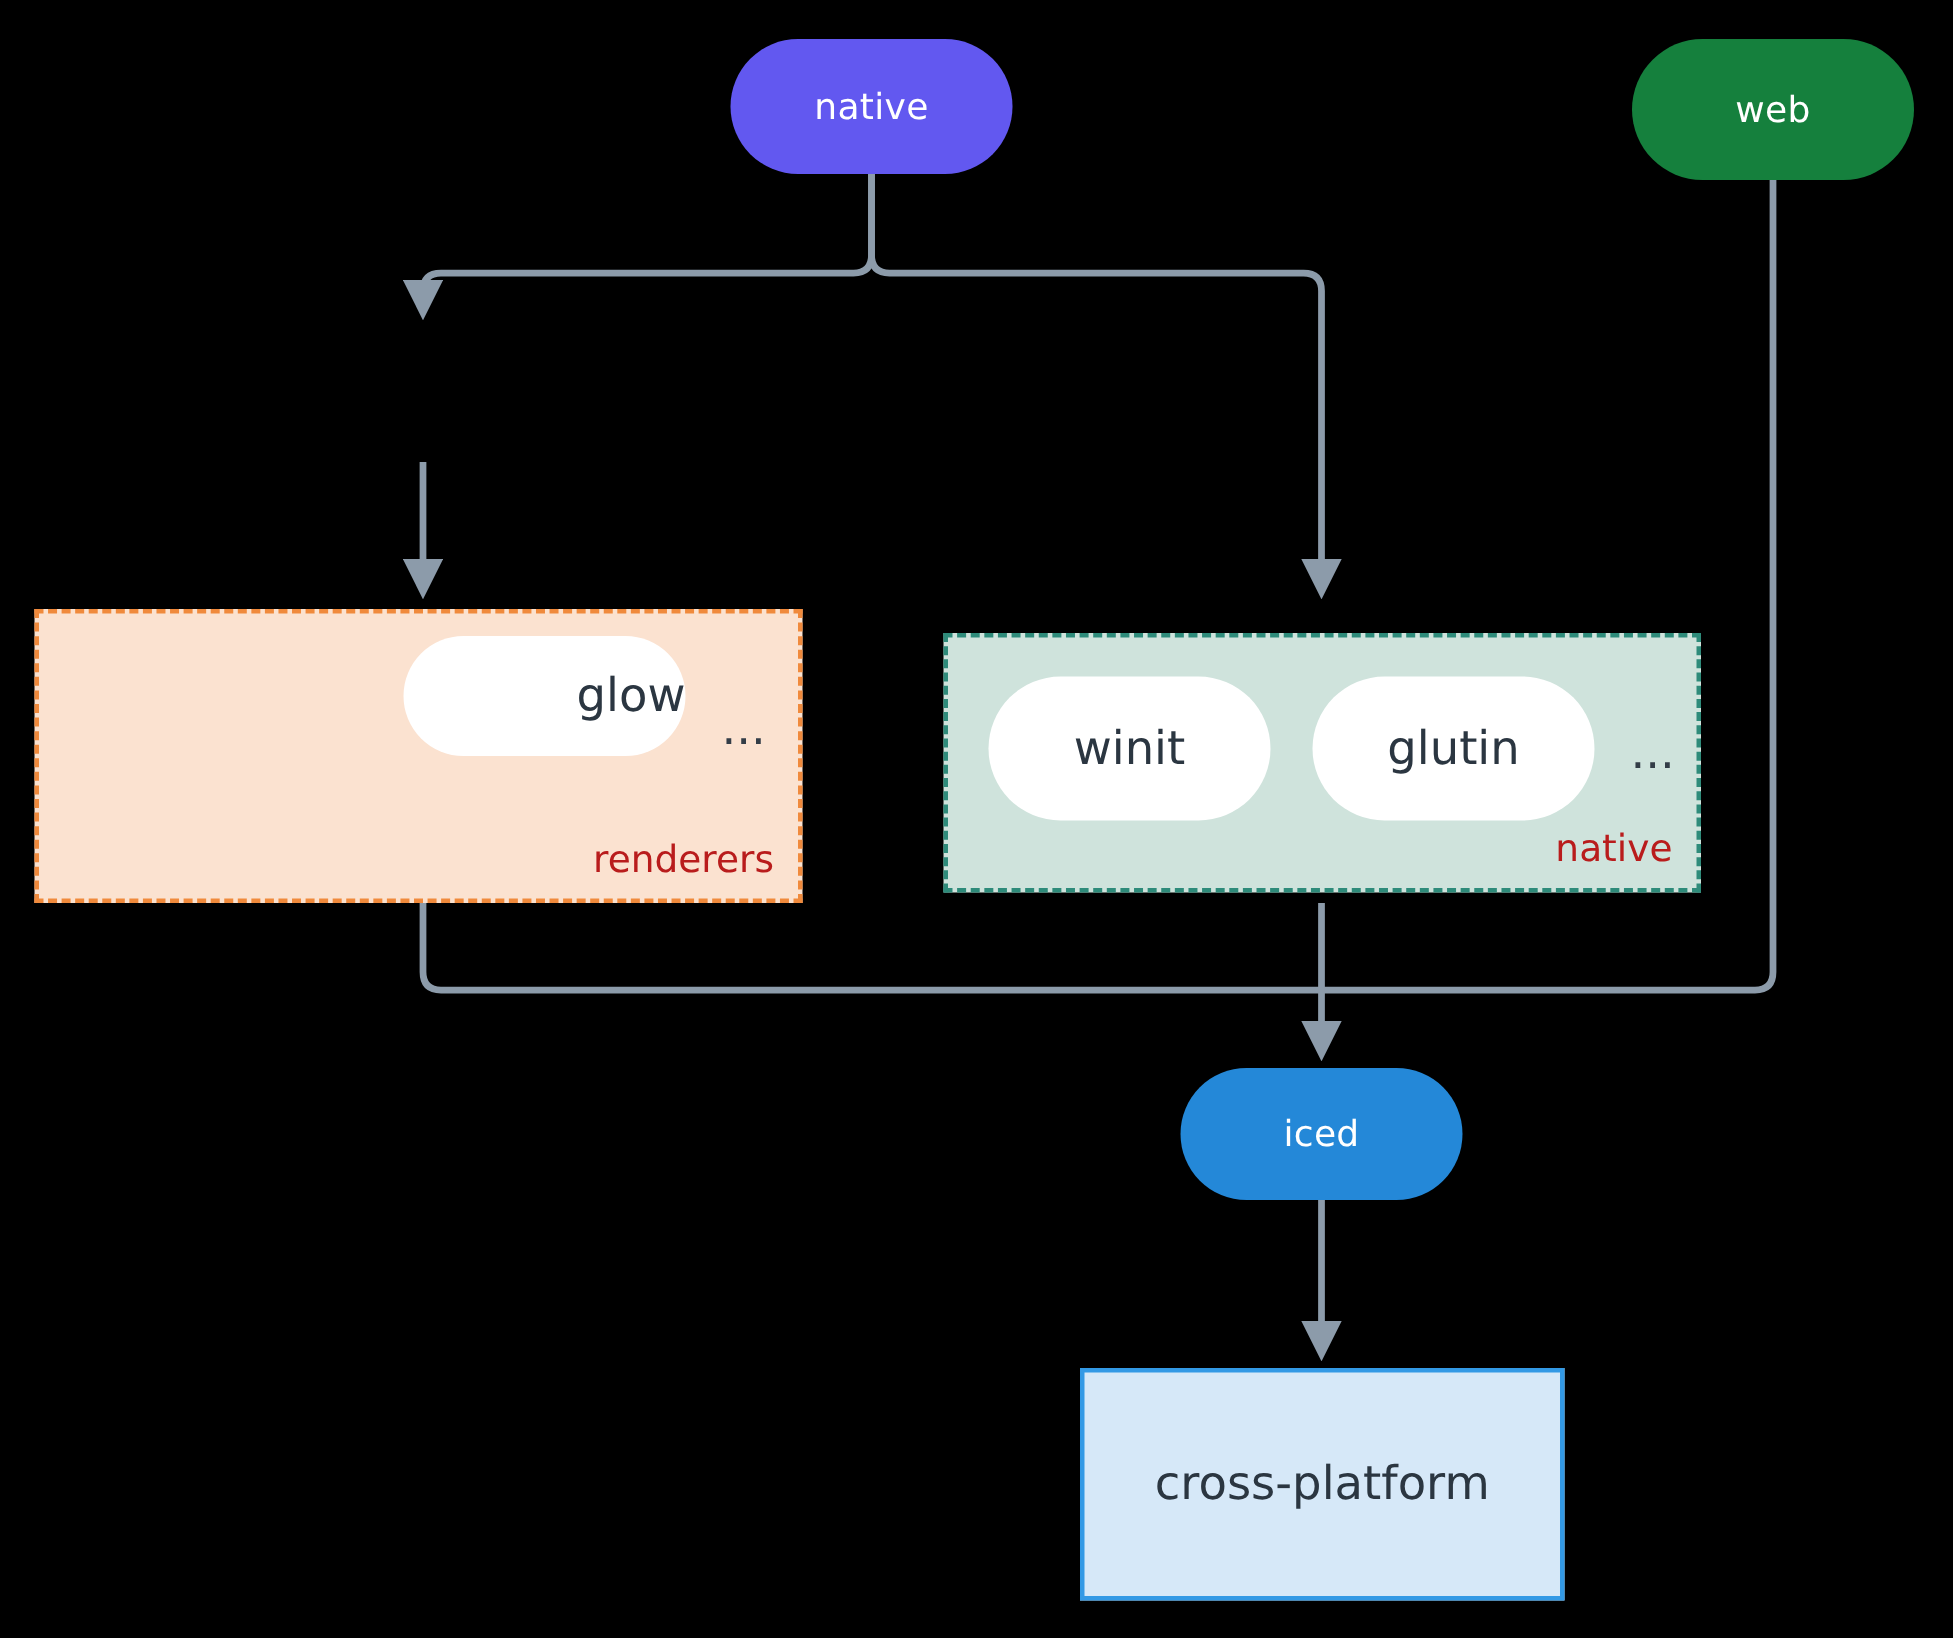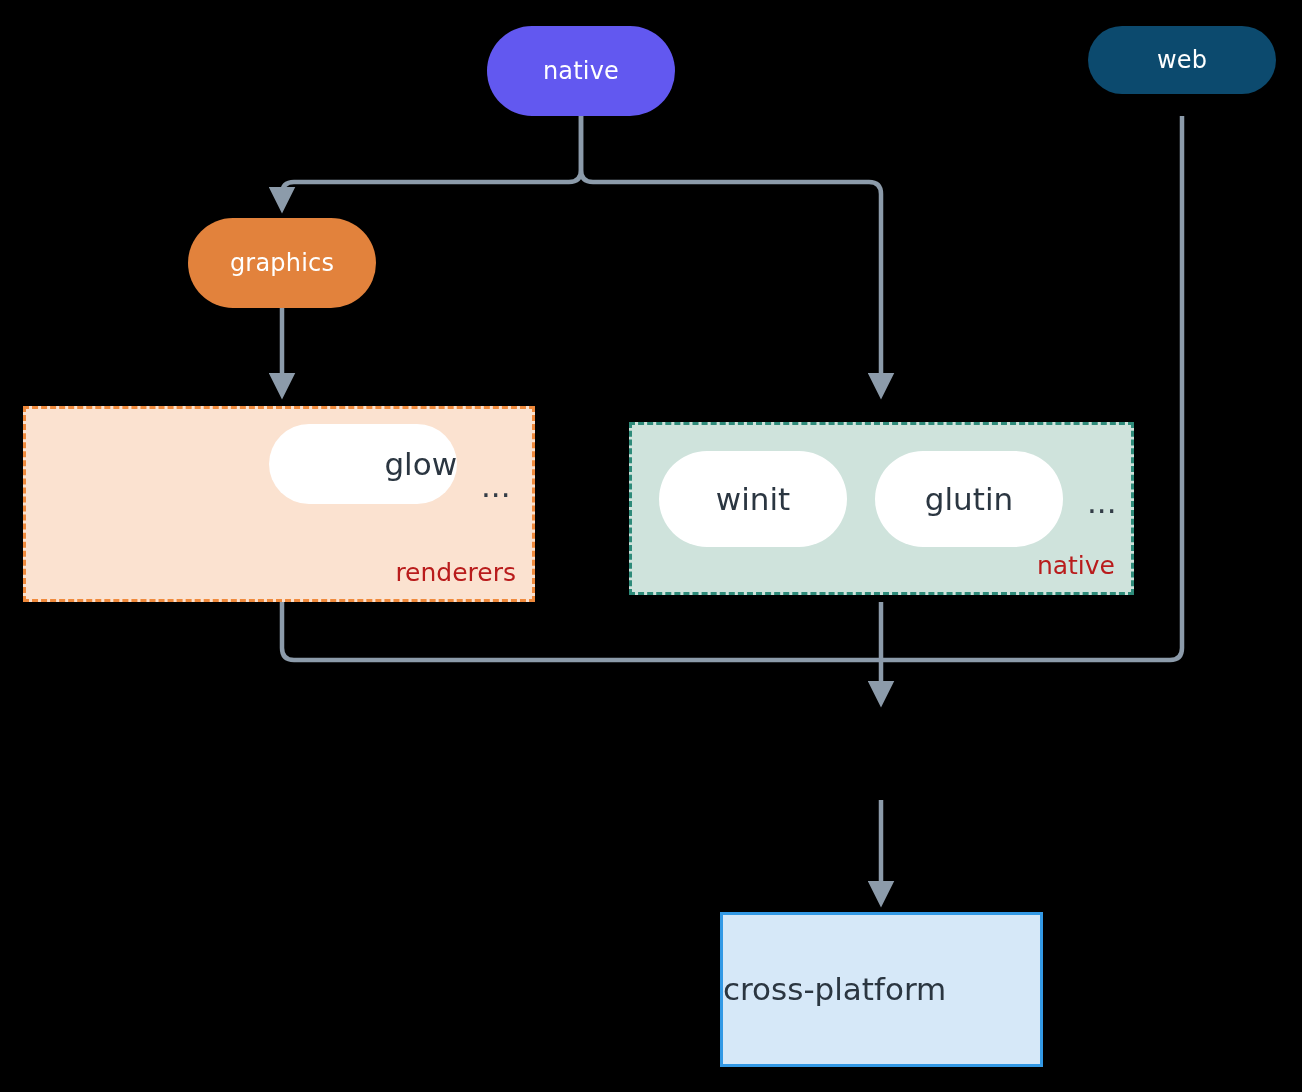--- a/index.html
+++ b/index.html
@@ -68,20 +68,21 @@
     position: absolute;
     font-size: 31px;
     color: #333d47;
     line-height: 1;
   }
   .rect-node {
     position: absolute;
     box-sizing: border-box;
     display: flex;
     flex-direction: column;
+    align-items: center;
     justify-content: center;
     background: #d6e8f8;
     border: 3px solid #3399e5;
     color: #2b3641;
     font-size: 31px;
     line-height: 1.45;
   }
 </style>
 </head>
 <body>
@@ -107,45 +108,45 @@
 
     <path d="M 881 602 L 881 700" fill="none" stroke="#8c9baa" stroke-width="4.5" marker-end="url(#arrow)"></path>
 
     <path d="M 881 800 L 881 900" fill="none" stroke="#8c9baa" stroke-width="4.5" marker-end="url(#arrow)"></path>
   </svg>
 
   <div class="node pill" style="left:487px; top:26px; width:188px; height:90px; background:#6258f0;">
     <span>native</span>
   </div>
 
-  <div class="node pill" style="left:1088px; top:26px; width:188px; height:68px; background:#0c4a6e;text-align:right;">
+  <div class="node pill" style="left:1088px; top:26px; width:188px; height:94px; background:#15803d;text-align:right;">
     <span>web</span>
   </div>
 
-  <div class="node pill" style="left:188px; top:218px; width:188px; height:90px; background:#e2823c;">
-    <span>graphics</span>
-  </div>
 
   <div class="group-box" style="left:23px; top:406px; width:512px; height:196px; background:#fbe2d0; border-color:#f08a3c;">
     <div class="chip" style="left:243px; top:15px; width:188px; height:80px;justify-content:flex-end;">
       <span>glow</span>
     </div>
     <div class="ellipsis" style="left:455px; top:62px;">...</div>
     <div class="group-label">renderers</div>
   </div>
 
   <div class="group-box" style="left:629px; top:422px; width:505px; height:173px; background:#cfe3dc; border-color:#2e8b7a;">
     <div class="chip" style="left:27px; top:26px; width:188px; height:96px;">
       <span>winit</span>
     </div>
     <div class="chip" style="left:243px; top:26px; width:188px; height:96px;">
       <span>glutin</span>
     </div>
     <div class="ellipsis" style="left:455px; top:62px;">...</div>
     <div class="group-label">native</div>
   </div>
 
+  <div class="node pill" style="left:787px; top:712px; width:188px; height:88px; background:#2488d8;">
+    <span>iced</span>
+  </div>
 
   <div class="rect-node" style="left:720px; top:912px; width:323px; height:155px;">
     <span>cross-platform</span>
   </div>
 
 </div>
 
 </body></html>

